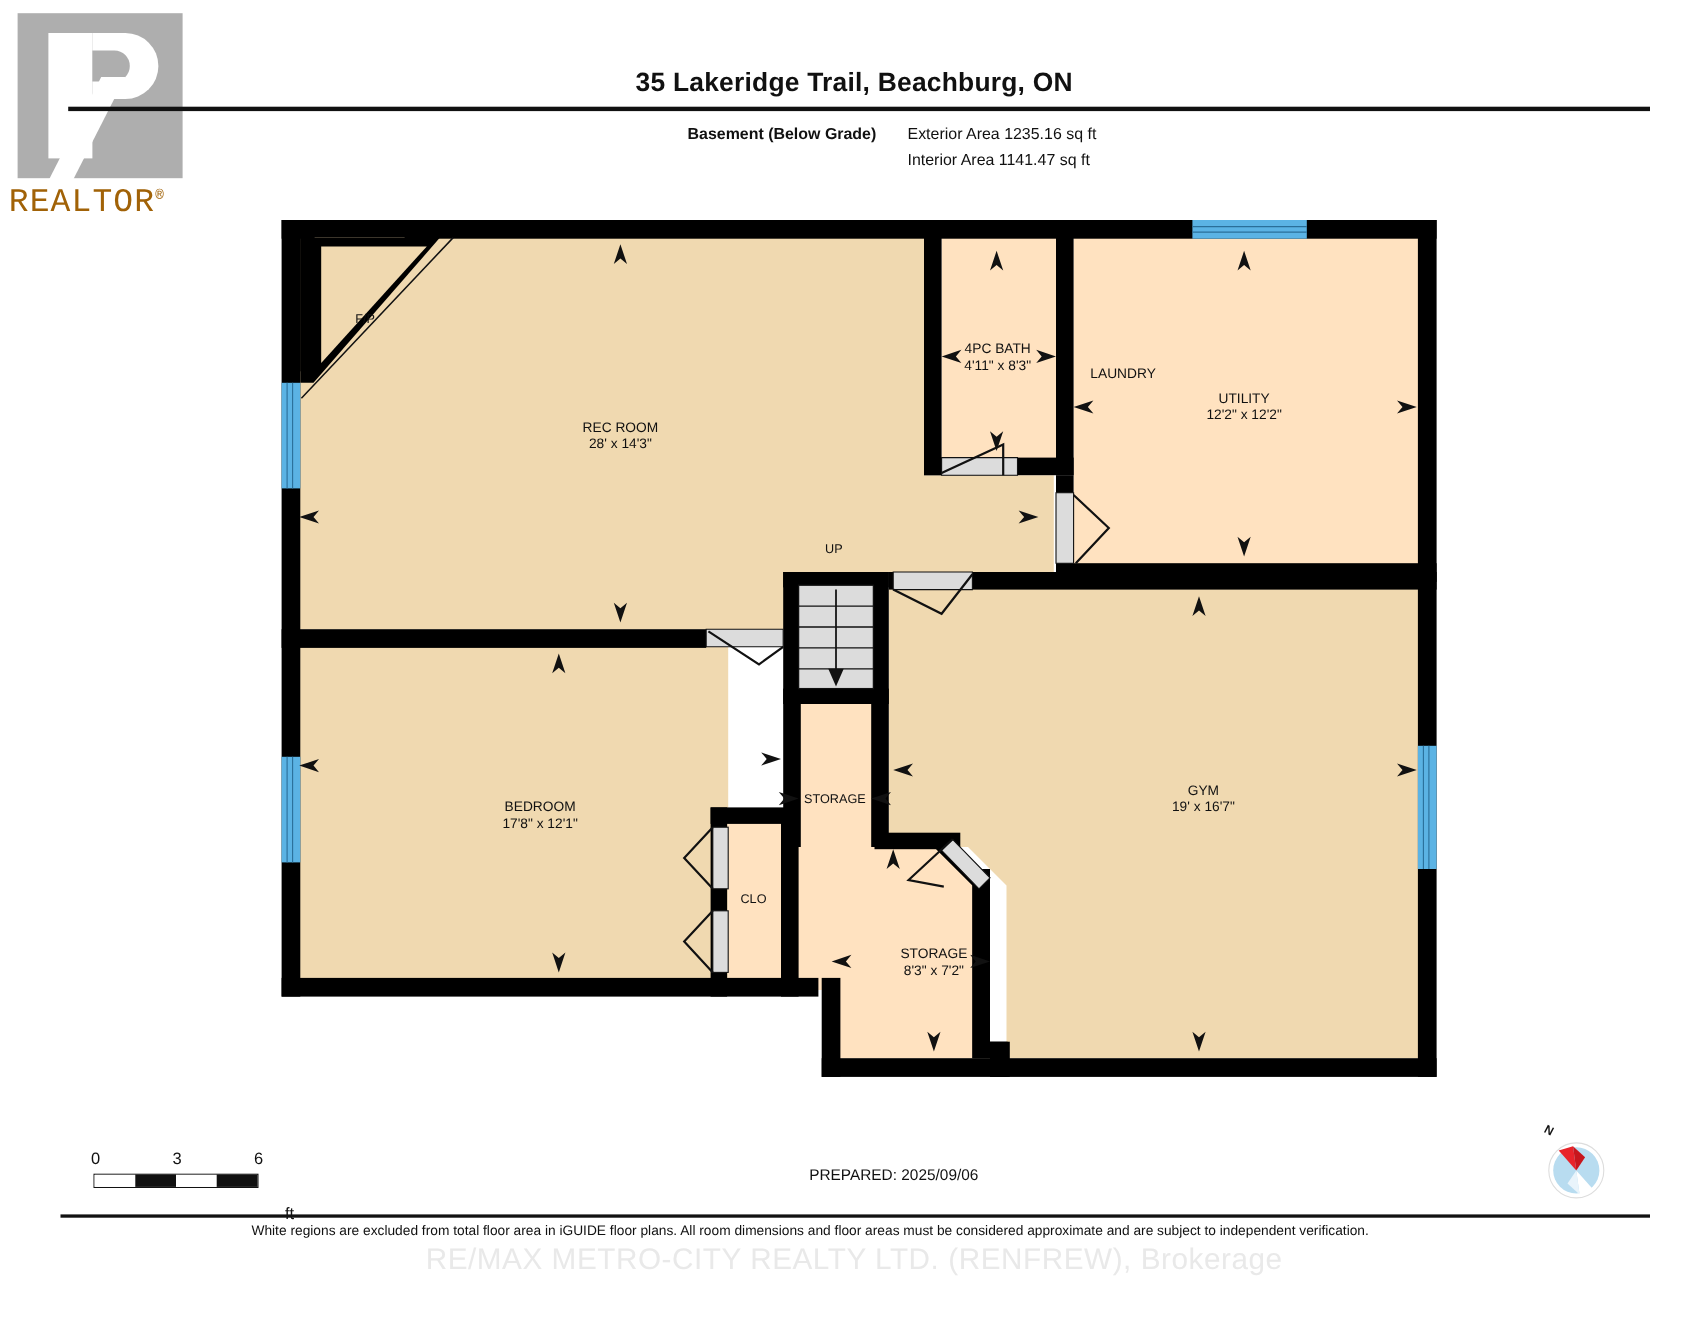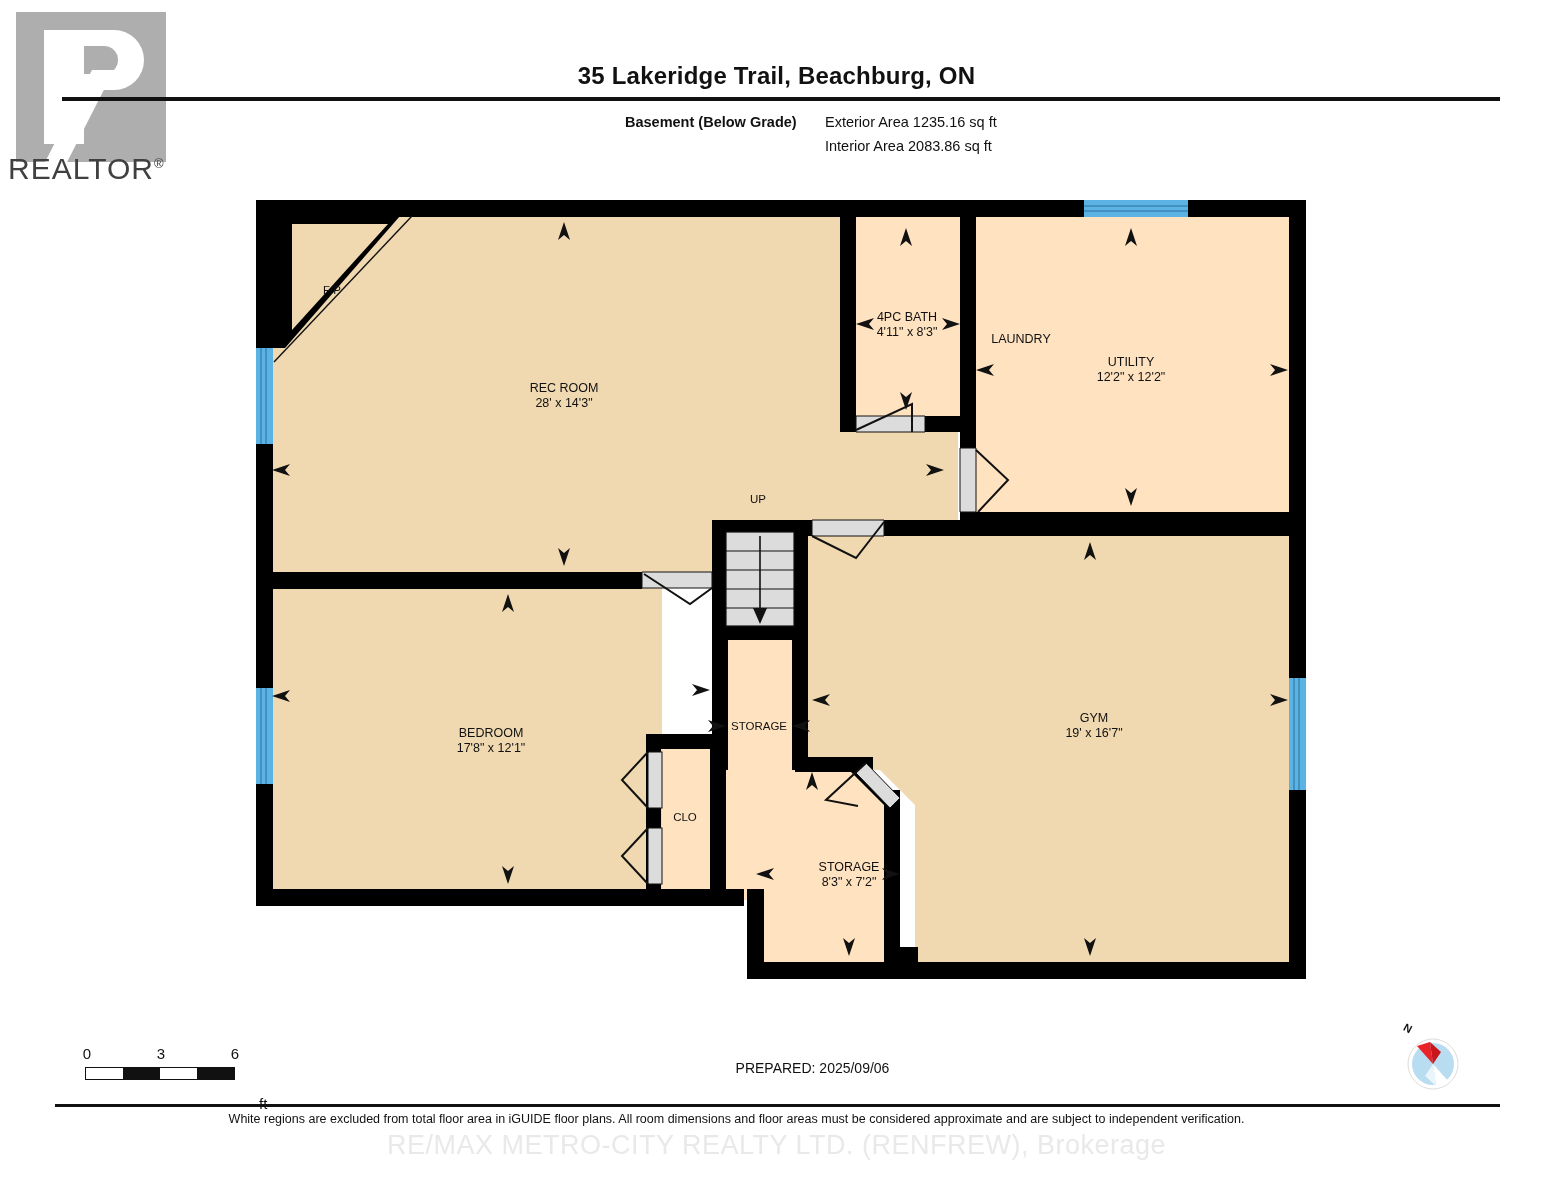--- a/index.html
+++ b/index.html
@@ -9,22 +9,22 @@
   
   #realtor-logo{position:absolute;left:8px;top:12px;width:180px;height:185px;}
   #realtor-logo .sq{position:absolute;left:8px;top:0;width:150px;height:150px;background:#aeaeae;}
   #realtor-logo .rv{position:absolute;left:36px;top:18px;width:40px;height:114px;background:#fff;}
   #realtor-logo .rb{position:absolute;left:76px;top:18px;width:60px;height:60px;background:#fff;
                     border-radius:0 34px 34px 0;}
   #realtor-logo .rbin{position:absolute;left:76px;top:34px;width:34px;height:28px;background:#aeaeae;
                       border-radius:0 16px 16px 0;}
   #realtor-logo .rleg{position:absolute;left:84px;top:58px;width:22px;height:94px;background:#fff;
                       transform:skewX(-27deg);transform-origin:top left;}
-  #realtor-logo .rword{position:absolute;left:0;top:140px;font-size:30px;letter-spacing:1px;
-                       color:#404040;font-family:Liberation Sans, sans-serif;}
+  #realtor-logo .rword{position:absolute;left:0;top:156px;font-size:30px;letter-spacing:1px;
+                       color:#a16207;font-family:Liberation Mono, monospace;}
   #realtor-logo .rword sup{font-size:13px;vertical-align:super;}
 
   #title{position:absolute;left:0;top:50px;width:1553px;text-align:center;
          font-size:24px;font-weight:bold;letter-spacing:.2px;margin-top:12px;}
   #title-rule{position:absolute;left:62px;top:97px;width:1438px;height:4px;background:#111;}
 
   #meta{position:absolute;left:585px;top:110px;width:700px;font-size:14.5px;line-height:24px;margin-left:40px;}
   #meta .lbl{font-weight:bold;display:inline-block;width:200px;}
   #meta .val{display:inline-block;}
   #meta .row2{padding-left:200px;}
@@ -76,21 +76,21 @@
 </div>
 
 <div id="title">35 Lakeridge Trail, Beachburg, ON</div>
 <div id="title-rule"></div>
 
 <div id="meta">
   <div>
     <span class="lbl">Basement (Below Grade)</span><span class="val">Exterior Area 1235.16 sq ft</span>
   </div>
   <div class="row2">
-    <span class="val">Interior Area 2083.86 sq ft</span>
+    <span class="val">Interior Area 1141.47 sq ft</span>
   </div>
 </div>
 
 <div id="plan">
 <svg width="1553" height="1200" viewBox="0 0 1553 1200" xmlns="http://www.w3.org/2000/svg">
 
   <g>
 
     <path d="M272,216 L272,340 L383,216 Z M272,216 L840,216 L840,432 L712,432 L712,520 L795,520 L795,572 L640,572 L272,572 Z M272,340 L272,572 L272,340 Z" fill="#F0D9B0"></path>
     <path d="M272,216 L840,216 L840,432 L958,432 L958,520 L795,520 L795,572 L272,572 Z" fill="#F0D9B0"></path>

